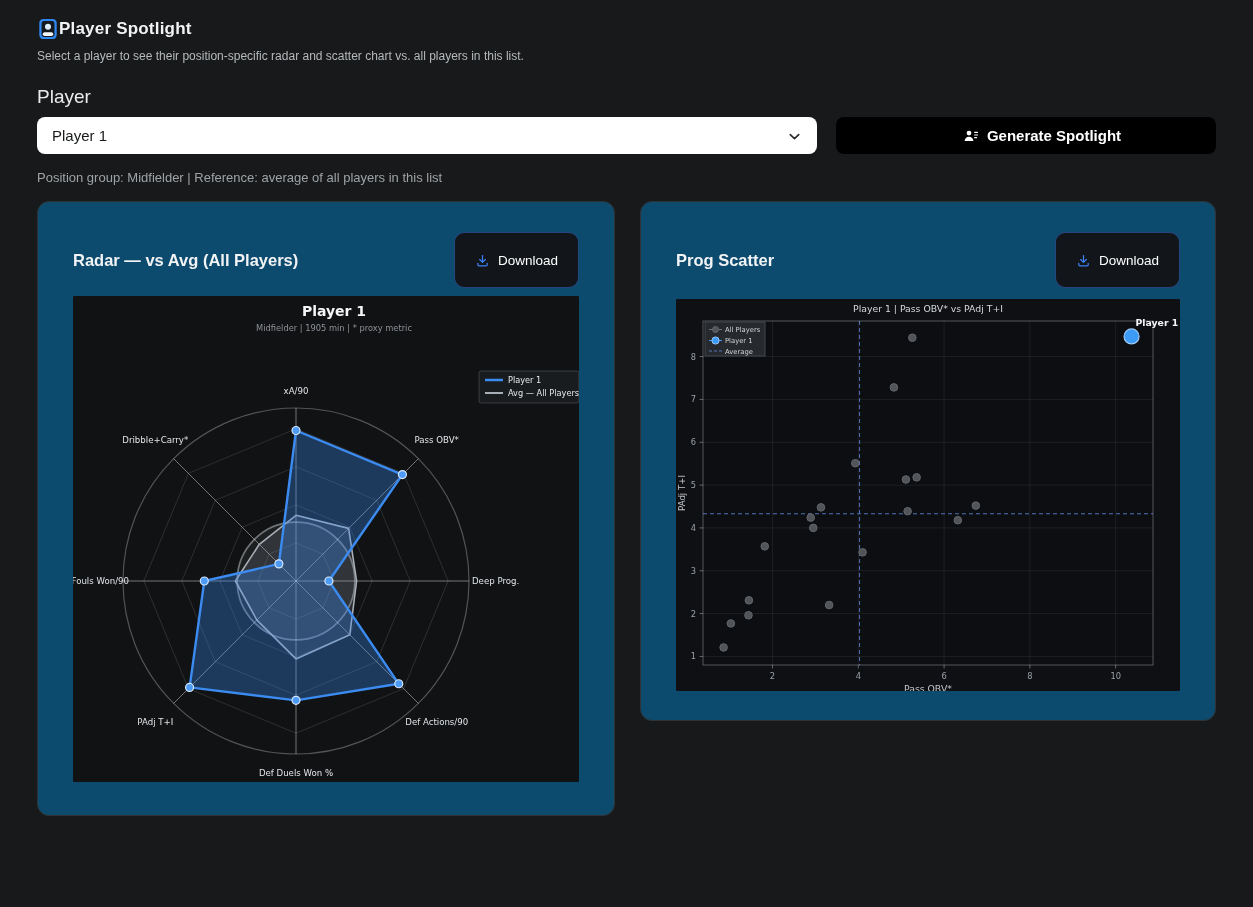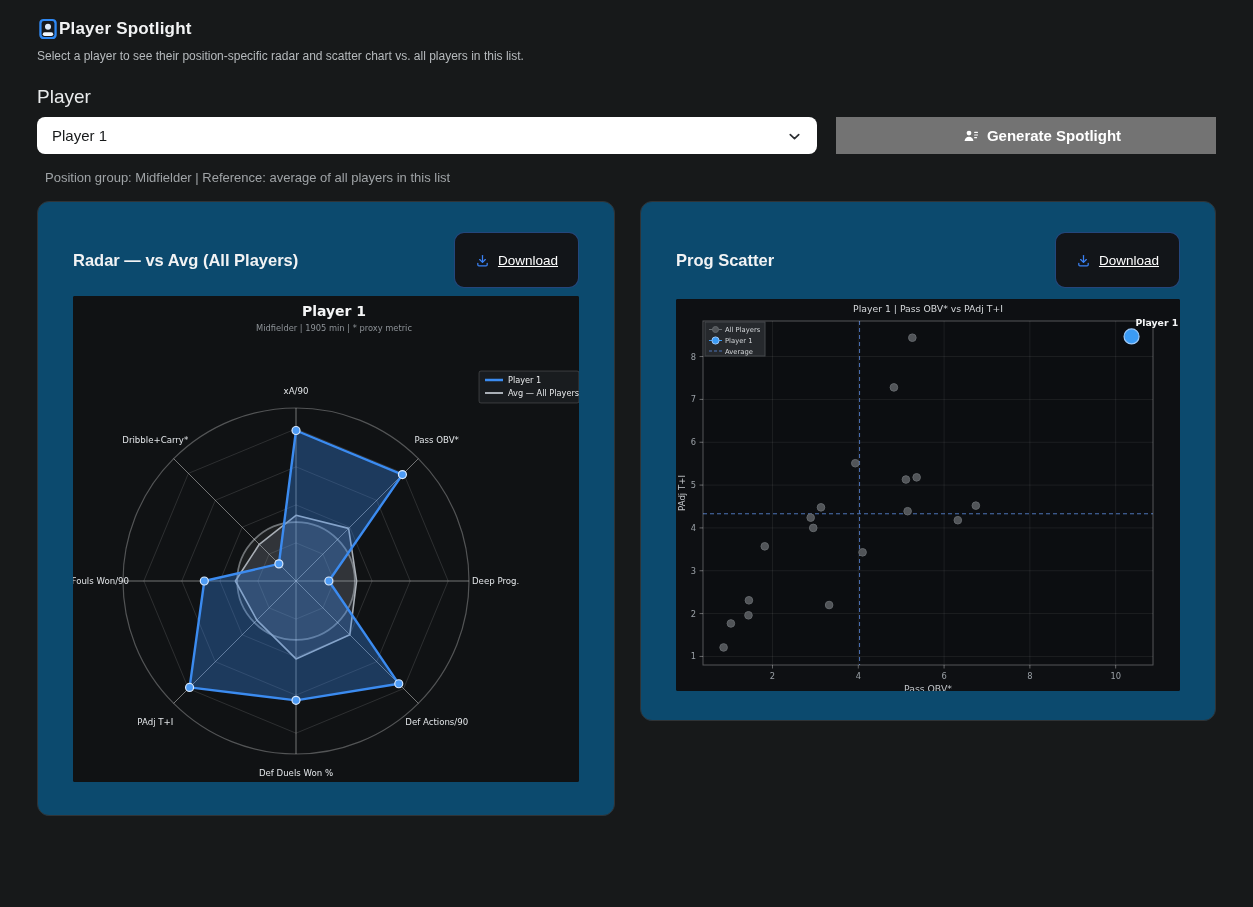--- a/index.html
+++ b/index.html
@@ -14,37 +14,37 @@
   .desc { margin-top:9px; font-size:12px; color:#b6babd; }
 
   .field-label { margin-top:23px; font-size:19px; color:#e9ebec; }
 
   .controls-row { margin-top:9px; display:flex; gap:19px; }
   .select { flex:0 0 780px; height:37px; background:#ffffff; border-radius:8px;
             display:flex; align-items:center; justify-content:space-between;
             padding:0 15px; cursor:pointer; }
   .select .value { font-size:15px; color:#17191a; }
   .chevron { display:inline-flex; margin-top:2px; }
-  .generate-btn { flex:1; height:37px; background:#737373; border:none; border-radius:0;
+  .generate-btn { flex:1; height:37px; background:#000000; border:none; border-radius:8px;
                   color:#fff; font-family:"Liberation Sans",sans-serif; font-size:15px; font-weight:700;
                   display:flex; align-items:center; justify-content:center; gap:8px; cursor:pointer;padding-left:32px; }
 
-  .note { margin-top:16px; font-size:13px; color:#9fa3a6;margin-left:8px; }
+  .note { margin-top:16px; font-size:13px; color:#9fa3a6; }
 
   .cards-row { margin-top:16px; display:flex; gap:25px; align-items:flex-start; }
   .card { background:#0c4a6e; border:1px solid #2f3336; border-radius:12px; padding:30px 35px 0 35px; }
   .card.radar { width:579px; height:615px; }
   .card.scatter { width:576px; height:520px; }
 
   .card-header { display:flex; align-items:center; justify-content:space-between; height:56px; }
   .card-header h2 { font-size:16.5px; font-weight:700; }
   .download-btn { height:56px; min-width:124px; padding:0 20px; background:#121519;
                   border:1px solid rgba(59,130,246,.45); border-radius:10px; color:#fff;
                   font-family:"Liberation Sans",sans-serif; font-size:13.5px;
-                  display:flex; align-items:center; justify-content:center; gap:8px; cursor:pointer;text-decoration:underline; }
+                  display:flex; align-items:center; justify-content:center; gap:8px; cursor:pointer; }
 
   .figure { margin-top:8px; border-radius:2px; overflow:hidden; line-height:0; }
   .figure.radar-fig { background:#101214; }
   .figure.scatter-fig { background:#0e1013; margin-top:11px; }
 
   svg text { font-family:"DejaVu Sans", sans-serif; }
 </style>
 </head>
 <body>
 

